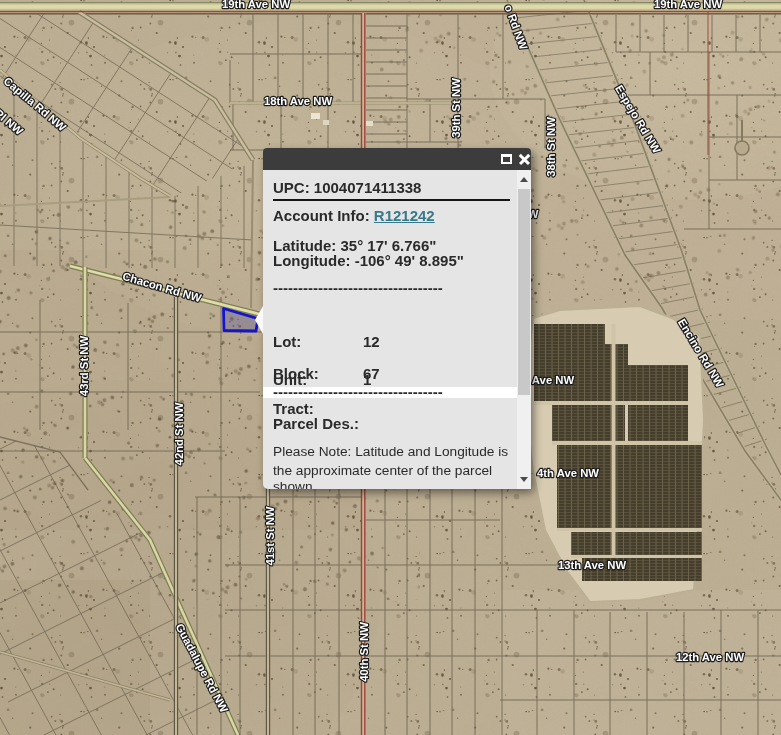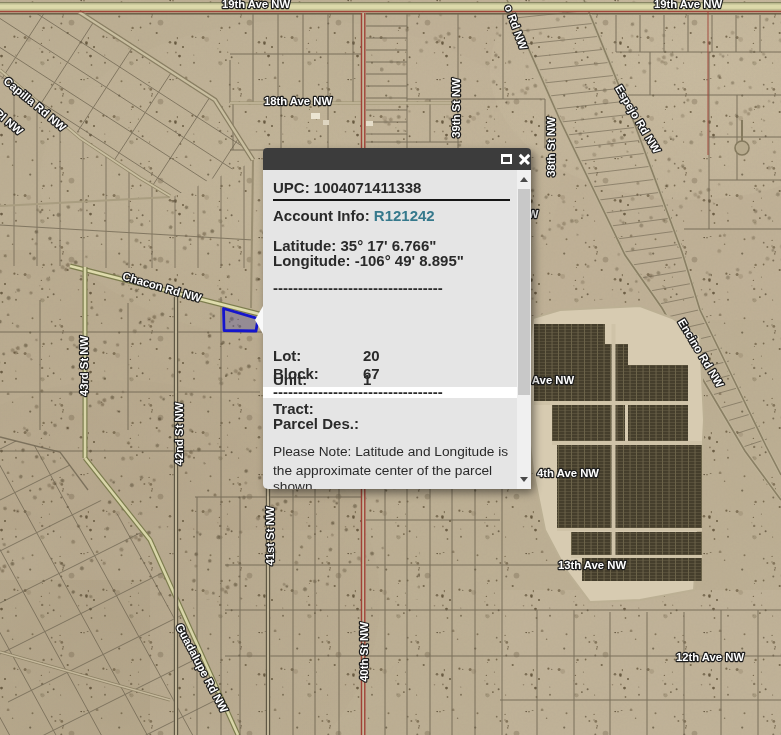--- a/index.html
+++ b/index.html
@@ -8,21 +8,21 @@
 #ptr{position:absolute;left:-8px;top:158px;width:0;height:0;border-top:14px solid transparent;border-bottom:14px solid transparent;border-right:8px solid #f9f9f9}
 #pbar{position:absolute;left:0;top:0;width:100%;height:22px;background:#3c3c3c;border-radius:4px 4px 0 0}
 #pmax{position:absolute;left:238px;top:6px;width:11px;height:10px;border:2px solid #fff;border-top-width:3px}
 #pclose{position:absolute;left:255px;top:5px;width:12px;height:12px}
 #pclose div{position:absolute;left:-0.5px;top:4.8px;width:13px;height:2.5px;background:#fff}
 #pclose .c1{transform:rotate(45deg)}#pclose .c2{transform:rotate(-45deg)}
 #pbody{position:absolute;left:0;top:22px;width:254px;height:319px;overflow:hidden}
 .pline{position:absolute;left:10px;width:244px;font-size:15px;line-height:15px;font-weight:bold;color:#2a2a2a;white-space:pre}
 .pnote{position:absolute;left:10px;width:244px;font-size:13.7px;line-height:15px;color:#2a2a2a;white-space:pre}
 .phr{position:absolute;left:10px;width:237px;height:2px;background:#151515}
-.lnk{color:#36798c;}
+.lnk{color:#36798c;text-decoration:underline}
 .val{position:absolute;left:90px}
 #pband{position:absolute;left:0;top:217px;width:254px;height:11px;background:#ffffff}
 #pscroll{position:absolute;right:0;top:22px;width:14px;height:319px;background:#f0f0f0}
 #pthumb{position:absolute;left:1px;top:19px;width:12px;height:206px;background:#c8c8c8}
 .arr{position:absolute;left:3px;width:0;height:0;border-left:4px solid transparent;border-right:4px solid transparent}
 .up{top:7px;border-bottom:5px solid #4a4a4a}
 .dn{bottom:7px;border-top:5px solid #4a4a4a}
 </style></head>
 <body>
 <svg id="map" width="781" height="735" viewBox="0 0 781 735">
@@ -450,21 +450,21 @@
       </div>
     </div>
  <div id="pbody">
       <div id="pband"></div>
       <div class="pline" style="top:9.5px">UPC: 1004071411338</div>
       <div class="phr" style="top:29px"></div>
       <div class="pline" style="top:37.5px">Account Info: <span class="lnk">R121242</span></div>
       <div class="pline" style="top:67.5px">Latitude: 35° 17' 6.766"</div>
       <div class="pline" style="top:82.5px">Longitude: -106° 49' 8.895"</div>
       <div class="pline" style="top:109.5px">----------------------------------</div>
-      <div class="pline" style="top:178px">Lot:<span class="val">20</span></div>
+      <div class="pline" style="top:164px">Lot:<span class="val">12</span></div>
       <div class="pline" style="top:196px">Block:<span class="val">67</span></div>
       <div class="pline" style="top:201.5px">Unit:<span class="val">1</span></div>
       <div class="pline" style="top:213.5px">----------------------------------</div>
       <div class="pline" style="top:245.5px">Parcel Des.:</div>
       <div class="pline" style="top:230.5px">Tract:</div>
       <div class="pnote" style="top:274px">Please Note: Latitude and Longitude is</div>
       <div class="pnote" style="top:308.5px">shown</div>
       <div class="pnote" style="top:292.5px">the approximate center of the parcel</div>
     </div>
  <div id="pscroll">

